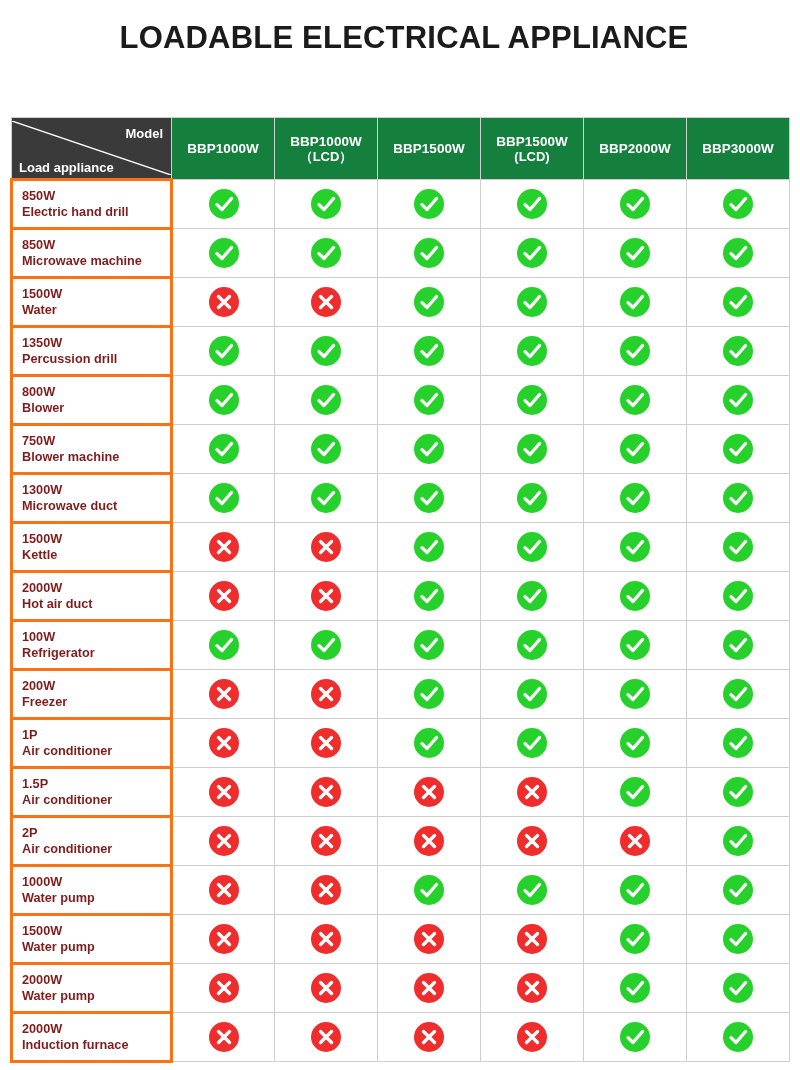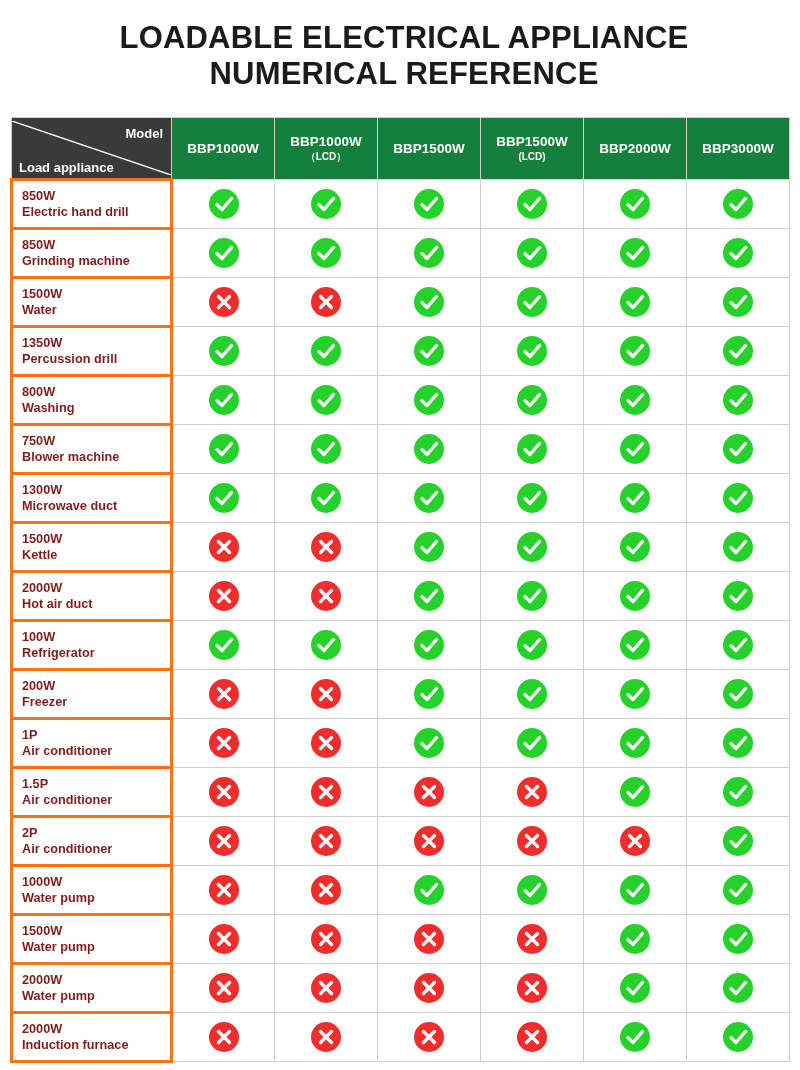--- a/index.html
+++ b/index.html
@@ -82,21 +82,21 @@
     color: #ffffff;
   }
   .corner-load {
     position: absolute;
     left: 7px;
     bottom: 0;
     font-size: 13px;
     font-weight: bold;
     color: #ffffff;
   }
-  .sub { display: block; font-size: 10px; font-weight: bold; }
+  .sub { display: block; font-size: 13px; font-weight: bold; }
 
   tbody td.appliance {
     width: 160px;
     background: #ffffff;
     color: #7f1d1d;
     font-size: 12.7px;
     font-weight: bold;
     padding: 7px 0 7px 9px;
     line-height: 16px;
     height: 47px;
@@ -124,21 +124,20 @@
   .mark.no  { background: #ef2d2d; }
   .mark svg { position: absolute; left: 0; top: 0; }
 </style>
 </head>
 <body>
 
 <div class="page">
 
   <div class="title">
     <span class="l1">LOADABLE ELECTRICAL APPLIANCE</span>
-    <span class="l2">NUMERICAL REFERENCE</span>
   </div>
 
   <div class="table-wrap">
     <table class="matrix">
       <thead>
         <tr>
           <th class="corner">
             <div class="corner-inner">
               <svg class="corner-line" width="160" height="62" viewBox="0 0 160 62" preserveAspectRatio="none">
                 <line x1="0" y1="0" x2="160" y2="62" stroke="#ffffff" stroke-width="1.5"></line>
@@ -194,21 +193,21 @@
             <td class="cell"><span class="mark yes"><svg width="30" height="30" viewBox="0 0 30 30">
                   <path d="M8 15.6 L13 20.5 L22.5 9.5" fill="none" stroke="#ffffff" stroke-width="3.4" stroke-linecap="round" stroke-linejoin="round"></path>
                 </svg></span></td>
             <td class="cell"><span class="mark yes"><svg width="30" height="30" viewBox="0 0 30 30">
                   <path d="M8 15.6 L13 20.5 L22.5 9.5" fill="none" stroke="#ffffff" stroke-width="3.4" stroke-linecap="round" stroke-linejoin="round"></path>
                 </svg></span></td>
           </tr>
           <tr>
             <td class="appliance">
               <span class="watt">850W</span>
-              <span class="name">Grinding machine</span>
+              <span class="name">Microwave machine</span>
             </td>
             <td class="cell"><span class="mark yes"><svg width="30" height="30" viewBox="0 0 30 30">
                   <path d="M8 15.6 L13 20.5 L22.5 9.5" fill="none" stroke="#ffffff" stroke-width="3.4" stroke-linecap="round" stroke-linejoin="round"></path>
                 </svg></span></td>
             <td class="cell"><span class="mark yes"><svg width="30" height="30" viewBox="0 0 30 30">
                   <path d="M8 15.6 L13 20.5 L22.5 9.5" fill="none" stroke="#ffffff" stroke-width="3.4" stroke-linecap="round" stroke-linejoin="round"></path>
                 </svg></span></td>
             <td class="cell"><span class="mark yes"><svg width="30" height="30" viewBox="0 0 30 30">
                   <path d="M8 15.6 L13 20.5 L22.5 9.5" fill="none" stroke="#ffffff" stroke-width="3.4" stroke-linecap="round" stroke-linejoin="round"></path>
                 </svg></span></td>
@@ -266,21 +265,21 @@
             <td class="cell"><span class="mark yes"><svg width="30" height="30" viewBox="0 0 30 30">
                   <path d="M8 15.6 L13 20.5 L22.5 9.5" fill="none" stroke="#ffffff" stroke-width="3.4" stroke-linecap="round" stroke-linejoin="round"></path>
                 </svg></span></td>
             <td class="cell"><span class="mark yes"><svg width="30" height="30" viewBox="0 0 30 30">
                   <path d="M8 15.6 L13 20.5 L22.5 9.5" fill="none" stroke="#ffffff" stroke-width="3.4" stroke-linecap="round" stroke-linejoin="round"></path>
                 </svg></span></td>
           </tr>
           <tr>
             <td class="appliance">
               <span class="watt">800W</span>
-              <span class="name">Washing</span>
+              <span class="name">Blower</span>
             </td>
             <td class="cell"><span class="mark yes"><svg width="30" height="30" viewBox="0 0 30 30">
                   <path d="M8 15.6 L13 20.5 L22.5 9.5" fill="none" stroke="#ffffff" stroke-width="3.4" stroke-linecap="round" stroke-linejoin="round"></path>
                 </svg></span></td>
             <td class="cell"><span class="mark yes"><svg width="30" height="30" viewBox="0 0 30 30">
                   <path d="M8 15.6 L13 20.5 L22.5 9.5" fill="none" stroke="#ffffff" stroke-width="3.4" stroke-linecap="round" stroke-linejoin="round"></path>
                 </svg></span></td>
             <td class="cell"><span class="mark yes"><svg width="30" height="30" viewBox="0 0 30 30">
                   <path d="M8 15.6 L13 20.5 L22.5 9.5" fill="none" stroke="#ffffff" stroke-width="3.4" stroke-linecap="round" stroke-linejoin="round"></path>
                 </svg></span></td>

